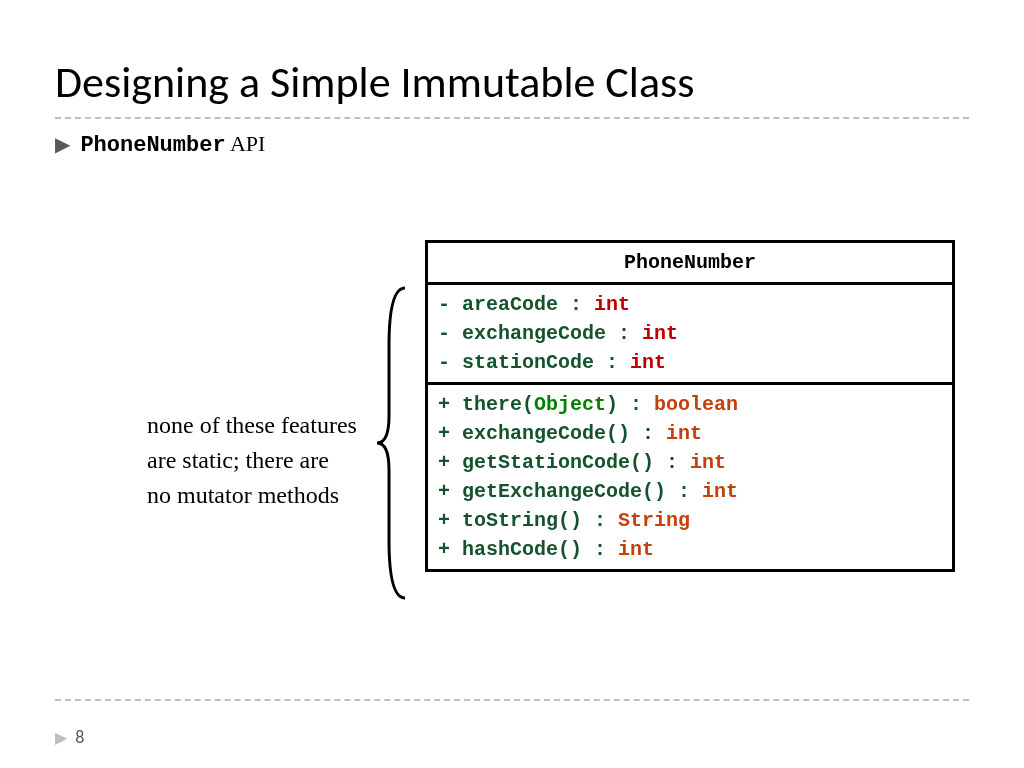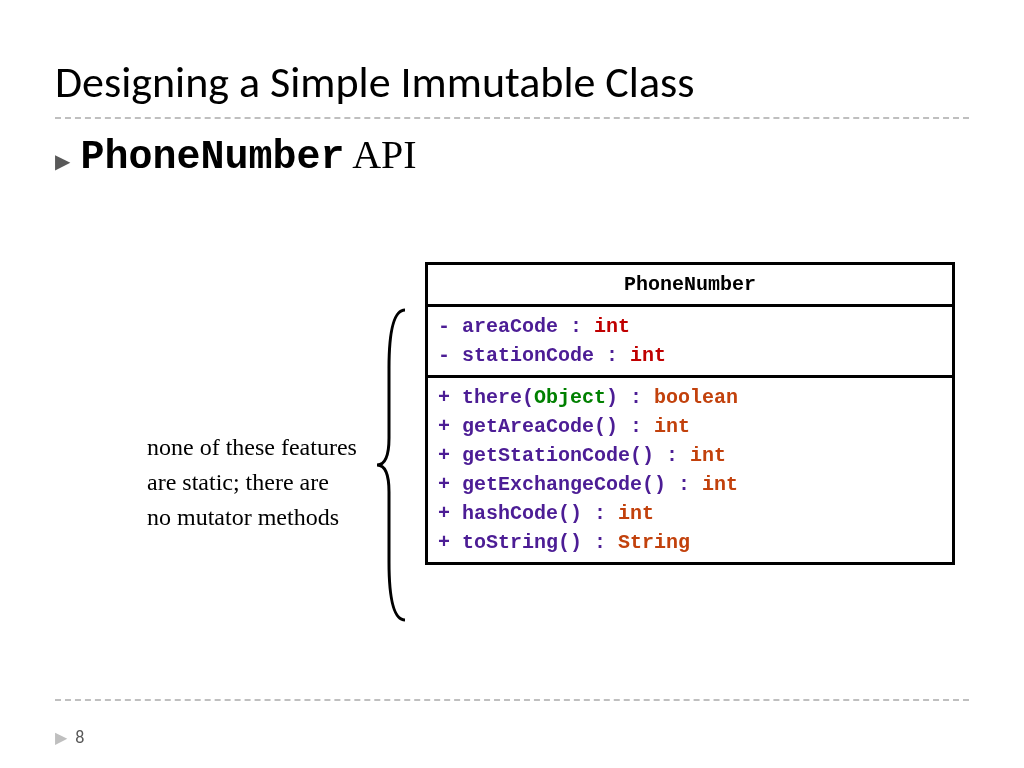--- a/index.html
+++ b/index.html
@@ -40,21 +40,21 @@
     gap: 10px;
     margin-top: 6px;
   }
   .bullet-glyph {
     font-family: Arial, sans-serif;
     font-size: 20px;
     line-height: 1;
     color: #595959;
   }
   .bullet-text {
-    font-size: 40px;
+    font-size: 22px;
   }
   .bullet-text .mono {
     font-family: "Courier New", Courier, monospace;
     font-weight: 700;
   }
   .bullet-text .api {
     font-family: "Times New Roman", Times, serif;
   }
 
   .content {
@@ -75,21 +75,21 @@
     box-sizing: border-box;
   }
   .uml-section {
     border-bottom: 3px solid #000;
     padding: 5px 10px;
   }
   .uml-section.last { border-bottom: none; }
   .uml-header { text-align: center; }
   .uml-section div { white-space: nowrap; }
 
-  .t-black  { color: #4c1d95; }
+  .t-black  { color: #14532d; }
   .t-red    { color: #c00000; }
   .t-green  { color: #008000; }
   .t-purple { color: #c2410c; }
 
   .note {
     position: absolute;
     left: 92px;
     top: 190px;
     width: 210px;
     font-family: Liberation Serif, serif;
@@ -155,42 +155,45 @@
     </svg>
 
     <div class="uml-box">
       <div class="uml-section uml-header">PhoneNumber</div>
 
       <div class="uml-section">
         <div>
           <span class="t-black">- areaCode : </span><span class="t-red">int</span>
         </div>
         <div>
+          <span class="t-black">- exchangeCode : </span><span class="t-red">int</span>
+        </div>
+        <div>
           <span class="t-black">- stationCode : </span><span class="t-red">int</span>
         </div>
       </div>
 
       <div class="uml-section last">
         <div>
           <span class="t-black">+ there(</span><span class="t-green">Object</span><span class="t-black">) : </span><span class="t-purple">boolean</span>
         </div>
         <div>
-          <span class="t-black">+ getAreaCode() : </span><span class="t-purple">int</span>
+          <span class="t-black">+ exchangeCode() : </span><span class="t-purple">int</span>
         </div>
         <div>
           <span class="t-black">+ getStationCode() : </span><span class="t-purple">int</span>
         </div>
         <div>
           <span class="t-black">+ getExchangeCode() : </span><span class="t-purple">int</span>
         </div>
         <div>
+          <span class="t-black">+ toString() : </span><span class="t-purple">String</span>
+        </div>
+        <div>
           <span class="t-black">+ hashCode() : </span><span class="t-purple">int</span>
-        </div>
-        <div>
-          <span class="t-black">+ toString() : </span><span class="t-purple">String</span>
         </div>
       </div>
     </div>
 
   </div>
 
   <hr class="dash-rule bottom">
 
   <div class="footer">
     <span class="footer-glyph">▶</span>

